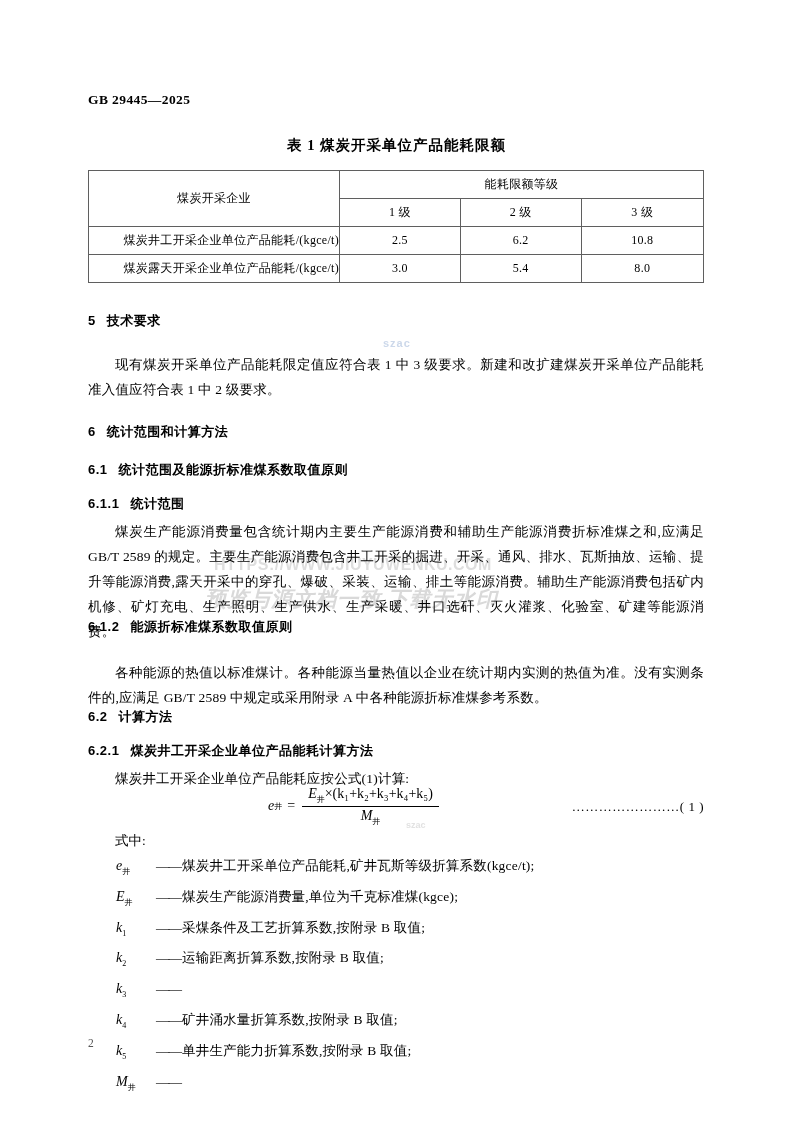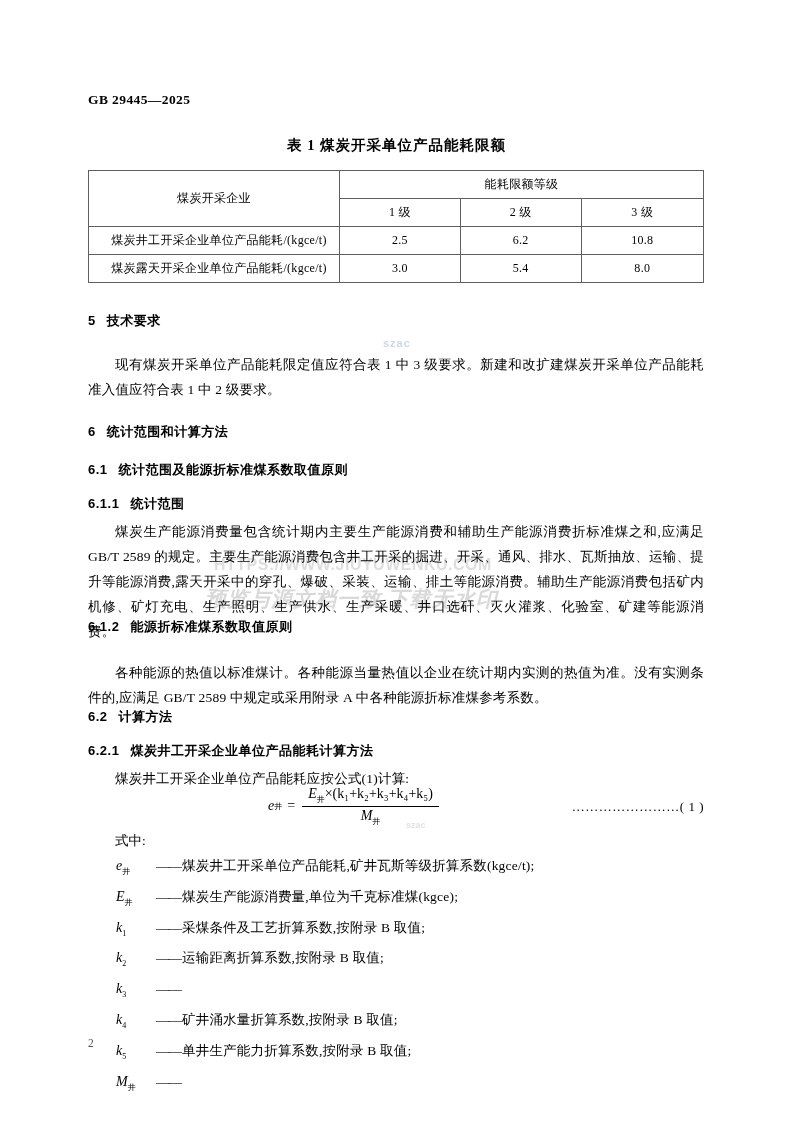--- a/index.html
+++ b/index.html
@@ -121,21 +121,21 @@
   table.spec td, table.spec th {
     border: 1px solid #5f5f5f;
     padding: 0;
     font-weight: normal;
     text-align: center;
     vertical-align: middle;
     height: 27px;
     letter-spacing: 0.3px;
   }
   table.spec td.rowhead {
-    text-align: center;
+    text-align: right;
     padding-left: 10px;
     width: 240px;
   }
   table.spec td.corner {
     width: 240px;
     height: 54px;
   }
   table.spec td.val {
     font-family: "Liberation Serif", "DejaVu Serif", serif;
     font-size: 12px;

